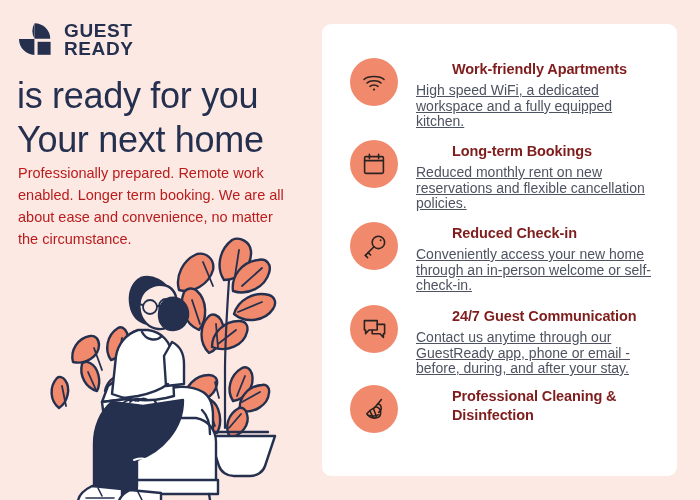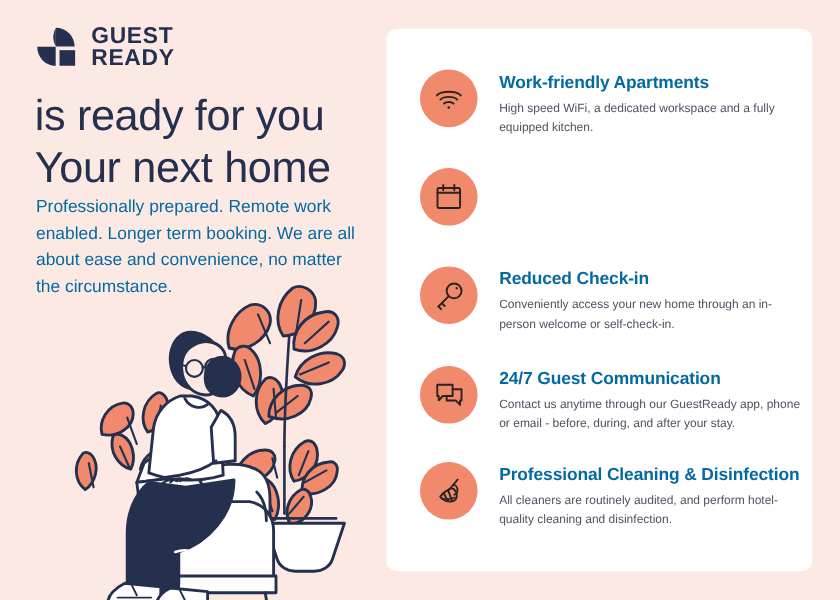--- a/index.html
+++ b/index.html
@@ -8,21 +8,21 @@
     font-family: "Liberation Sans", sans-serif;
     overflow: hidden;
   }
   #root {
     position: relative;
     width: 700px; height: 500px;
     background: #fce9e4;
   }
 
   
-  .left { position: absolute; left: 12px; top: 0; width: 322px; height: 380px; }
+  .left { position: absolute; left: 0; top: 0; width: 322px; height: 380px; }
 
   .logo { position: absolute; left: 18px; top: 22px; display: flex; align-items: center; }
   .logo-mark { width: 36px; height: 36px; flex: 0 0 36px; }
   .logo-text {
     margin-left: 10px;
     color: #25304f;
     font-weight: bold;
     font-size: 19px;
     line-height: 18px;
     letter-spacing: 0.6px;
@@ -34,21 +34,21 @@
     color: #25304f;
     font-size: 36px;
     font-weight: 300;
     line-height: 44px;
     letter-spacing: -0.3px;
   }
   .headline span { display: block; }
 
   .subcopy {
     position: absolute; left: 18px; top: 162px; width: 276px;
-    color: #0369a1;
+    color: #b91c1c;
     font-size: 14.5px;
     line-height: 22px;
   }
 
   
   .illus { position: absolute; left: 26px; top: 218px; width: 296px; height: 282px; }
 
   
   .panel {
     position: absolute; left: 322px; top: 24px;
@@ -71,32 +71,34 @@
   .badge {
     flex: 0 0 48px; width: 48px; height: 48px;
     border-radius: 50%;
     background: #f18a6c;
     display: flex; align-items: center; justify-content: center;
   }
   .badge svg { display: block; }
 
   .ftext { margin-left: 18px; padding-top: 2px; }
   .ftitle {
-    color: #0369a1;
+    color: #7f1d1d;
     font-size: 14.5px;
     font-weight: bold;
     line-height: 19px;
     letter-spacing: -0.1px;
+    margin-left: 36px;
   }
   .fdesc {
     margin-top: 4px;
     color: #4d5360;
-    font-size: 10px;
+    font-size: 14px;
     line-height: 15.5px;
     width: 248px;
+    text-decoration: underline;
   }
   .feature:nth-child(4) .fdesc,
   .feature:nth-child(5) .fdesc { width: 252px; }
 </style>
 </head>
 <body>
 
 <div id="root">
 
   <div class="left">
@@ -225,20 +227,24 @@
       </div>
 
       <div class="feature">
         <div class="badge">
           <svg width="24" height="24" viewBox="0 0 24 24" fill="none" stroke="#2b2320" stroke-width="1.6" stroke-linecap="round" stroke-linejoin="round">
             <rect x="2.6" y="4.6" width="18.8" height="16.8" rx="1.3"></rect>
             <path d="M2.6 8.6 L21.4 8.6"></path>
             <path d="M7.4 2.2 L7.4 6.6 M16.6 2.2 L16.6 6.6"></path>
           </svg>
         </div>
+        <div class="ftext">
+          <div class="ftitle">Long-term Bookings</div>
+          <div class="fdesc">Reduced monthly rent on new reservations and flexible cancellation policies.</div>
+        </div>
       </div>
 
       <div class="feature">
         <div class="badge">
           <svg width="25" height="25" viewBox="0 0 25 25" fill="none" stroke="#2b2320" stroke-width="1.6" stroke-linecap="round" stroke-linejoin="round">
             <circle cx="16.4" cy="8.4" r="6.2"></circle>
             <circle cx="18.6" cy="6.2" r="0.95" fill="#2b2320" stroke="none"></circle>
             <path d="M12.0 12.8 L3.4 21.4"></path>
             <path d="M6.2 18.6 L8.6 21.0"></path>
             <path d="M3.4 21.4 L5.6 23.6"></path>
@@ -269,19 +275,18 @@
             <path d="M19.4 2.6 C17.0 5.6 14.6 8.6 12.2 11.0"></path>
             <path d="M15.6 7.0 C17.4 7.0 19.0 8.6 19.2 10.6 C19.4 12.6 18.4 14.6 16.6 15.2"></path>
             <path d="M12.4 10.6 C9.6 12.0 6.8 14.2 4.8 16.8 C7.2 20.2 11.4 21.8 15.4 20.6 C17.2 20.0 18.4 18.4 18.6 16.6 C18.8 14.2 17.8 11.8 15.8 10.4 C14.8 9.8 13.4 10.0 12.4 10.6 Z"></path>
             <path d="M8.0 14.0 C8.8 16.4 10.0 18.6 11.6 20.4"></path>
             <path d="M11.6 12.0 C12.6 14.6 13.6 17.2 14.4 19.8"></path>
             <path d="M5.6 18.2 C9.0 19.4 13.4 19.2 16.8 17.6" stroke-width="1.3"></path>
           </svg>
         </div>
         <div class="ftext">
           <div class="ftitle">Professional Cleaning &amp; Disinfection</div>
-          <div class="fdesc">All cleaners are routinely audited, and perform hotel-quality cleaning and disinfection.</div>
         </div>
       </div>
 
     </div>
   </div>
 </div>
 
 </body></html>

